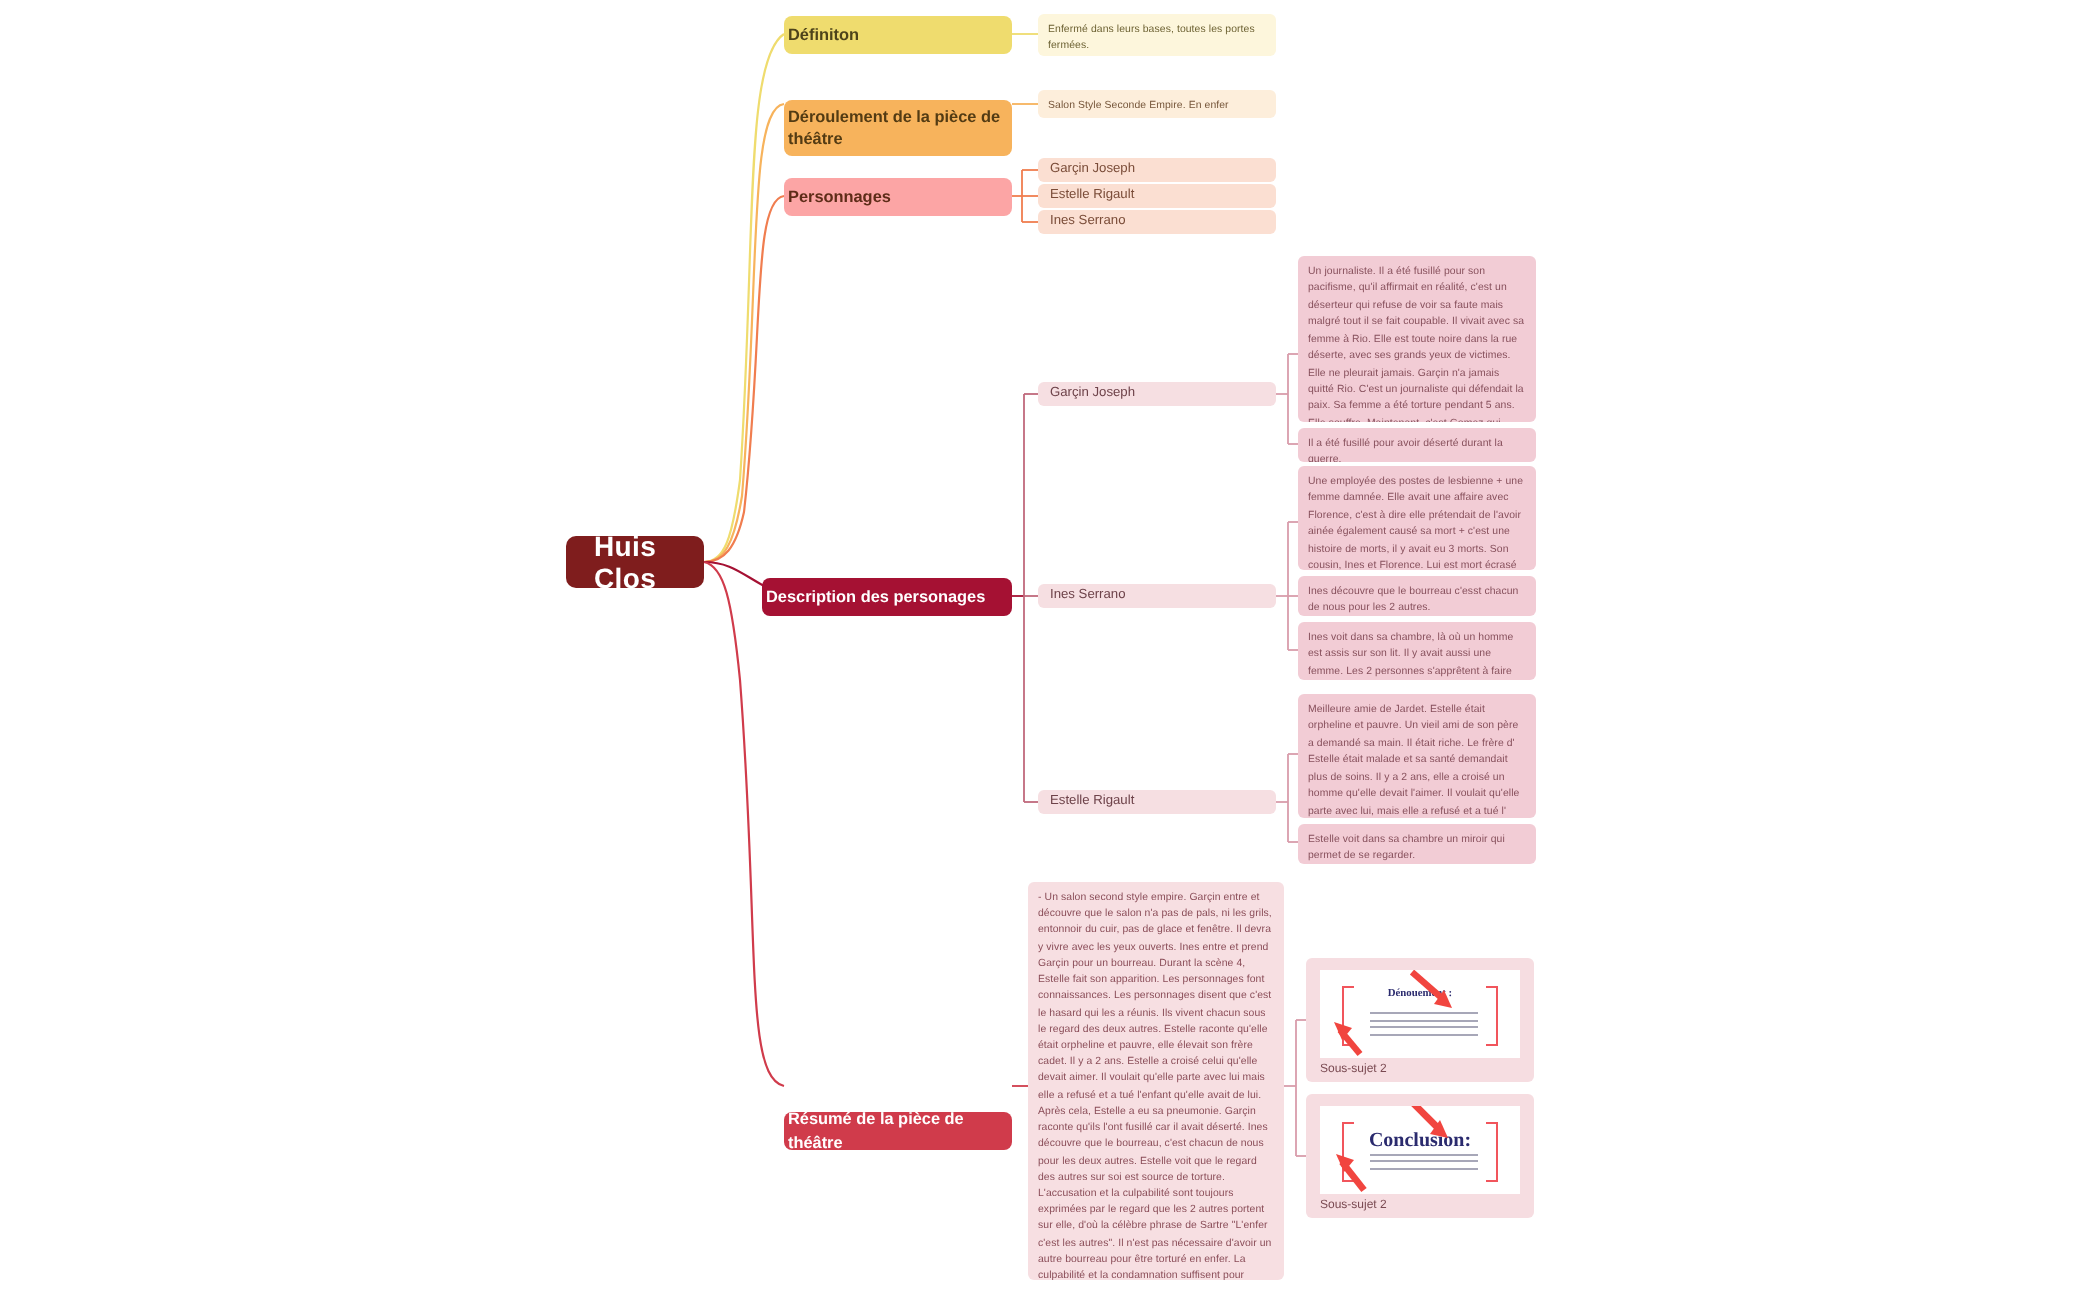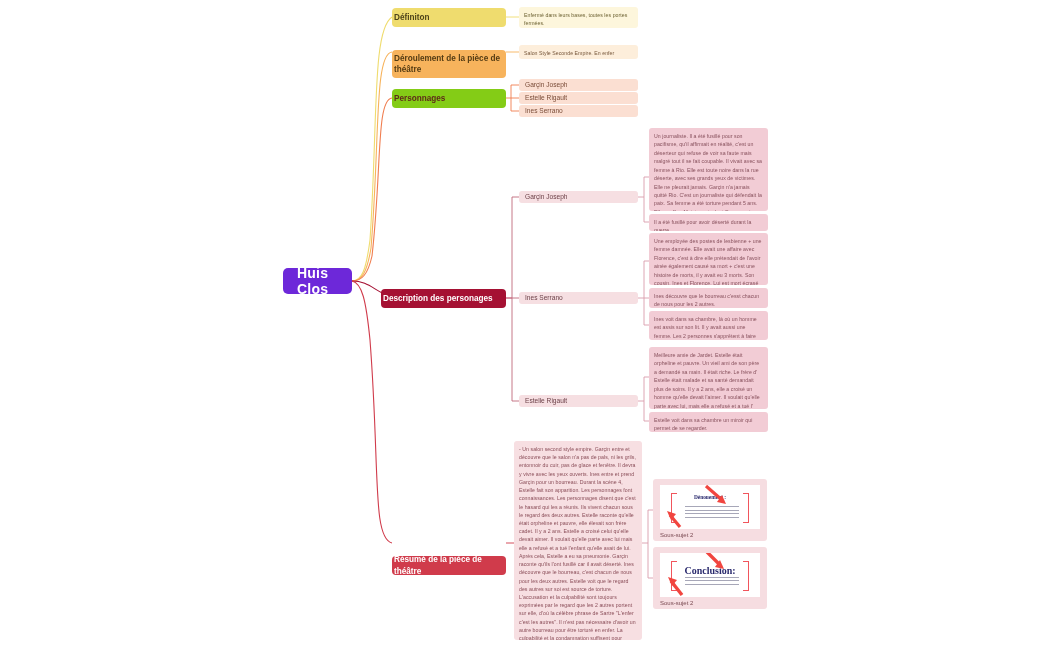--- a/index.html
+++ b/index.html
@@ -33,42 +33,42 @@
   .node {
     position: absolute;
     box-sizing: border-box;
     display: flex;
     align-items: center;
     border-radius: 4px;
   }
 
   
   .root {
-    background: #6d28d9;
+    background: #7f1d1d;
     color: #ffffff;
     font-weight: bold;
     font-size: 14px;
     padding: 0 14px;
     border-radius: 5px;
     justify-content: center;
     letter-spacing: .2px;
   }
 
   
   .topic {
     font-size: 8.2px;
     font-weight: bold;
     padding: 4px 2px;
     border-radius: 4px;
     line-height: 1.35;
     color: #4a3a10;
   }
   .topic.yellow  { background: #efdc6e; color: #4d431a; }
   .topic.orange  { background: #f7b35c; color: #533b13; }
-  .topic.coral   { background: #84cc16; color: #5e2c18; }
+  .topic.coral   { background: #fca5a5; color: #5e2c18; }
   .topic.maroon  { background: #a51133; color: #ffffff; }
   .topic.red     { background: #d03b4b; color: #ffffff; }
 
   
   .chip {
     font-size: 6.6px;
     background: #f6dfe2;
     color: #6d4249;
     padding: 3px 6px;
     border-radius: 3px;

